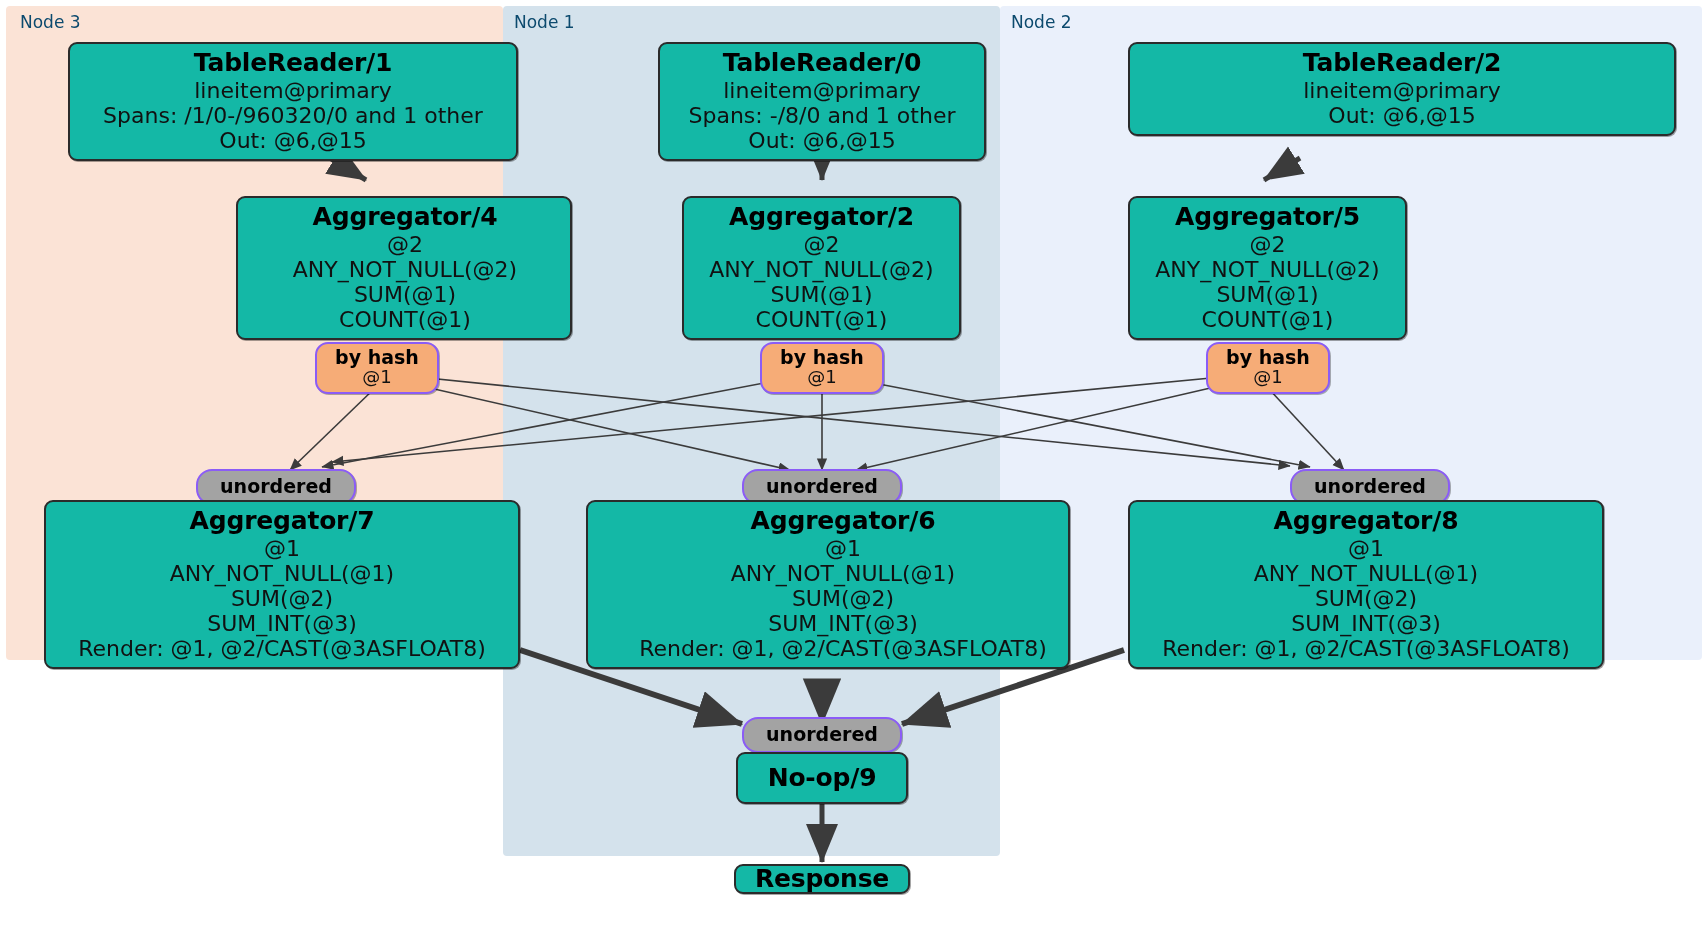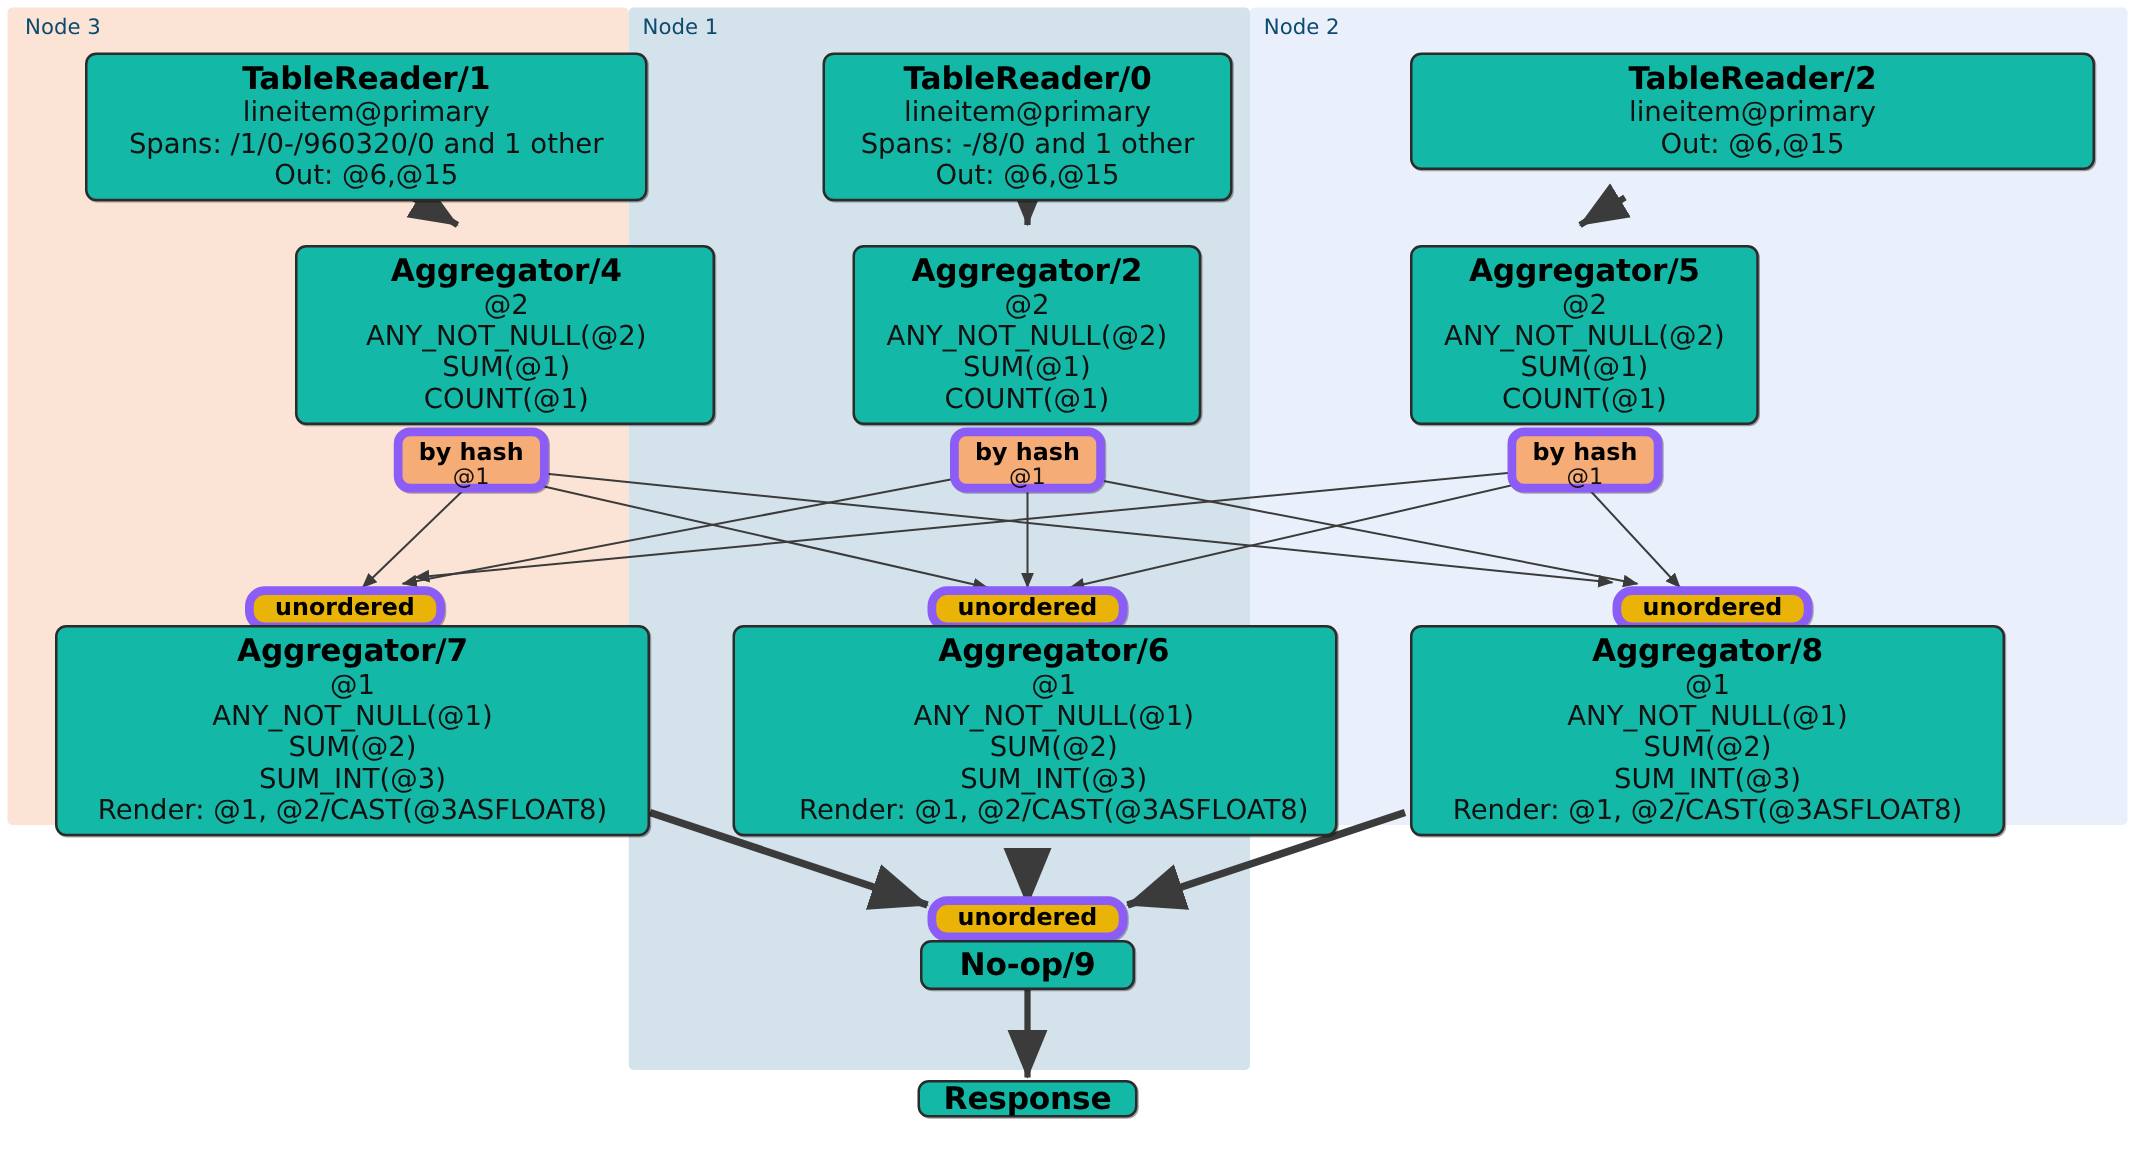--- a/index.html
+++ b/index.html
@@ -27,28 +27,28 @@
     box-shadow:1px 1px 0 rgba(0,0,0,.35);
   }
   .proc .title{font-weight:bold;font-size:25px;color:#000;letter-spacing:-.2px;}
   .proc .line{font-size:22px;color:#111;white-space:nowrap;}
   .proc.compact{display:flex;align-items:center;justify-content:center;padding:3px 14px;}
   .proc.compact .title{font-size:25px;}
 
   
   .badge{
     position:absolute;box-sizing:border-box;
-    border:7px solid #8b5cf6;text-align:center;
+    border:2px solid #8b5cf6;text-align:center;
     box-shadow:1px 1px 0 rgba(0,0,0,.3);
   }
   .badge .b1{font-weight:bold;font-size:19px;color:#000;line-height:1.05;}
   .badge .b2{font-size:18px;color:#111;line-height:1.05;}
   .badge.hash{background:#f6ac77;border-radius:13px;padding-top:4px;}
   .badge.unordered{
-    background:#eab308;border-radius:16px;
+    background:#a3a3a3;border-radius:16px;
     display:flex;align-items:center;justify-content:center;
   }
 
   
   #edges{position:absolute;left:0;top:0;width:1708px;height:940px;pointer-events:none;}
 </style>
 </head>
 <body>
 
 <div id="stage">
@@ -185,21 +185,21 @@
     <div class="line">ANY_NOT_NULL(@1)</div>
     <div class="line">SUM(@2)</div>
     <div class="line">SUM_INT(@3)</div>
     <div class="line">Render: @1, @2/CAST(@3ASFLOAT8)</div>
   </div>
 
   <div class="badge unordered" style="left:742px;top:717px;width:160px;height:36px;">
     <span class="b1">unordered</span>
   </div>
 
-  <div class="proc compact" style="left:736px;top:752px;width:172px;height:40px;">
+  <div class="proc compact" style="left:736px;top:752px;width:172px;height:52px;">
     <div class="title">No-op/9</div>
   </div>
 
   <div class="proc compact" style="left:734px;top:864px;width:176px;height:30px;">
     <div class="title">Response</div>
   </div>
 
 </div>
 
 </body></html>

